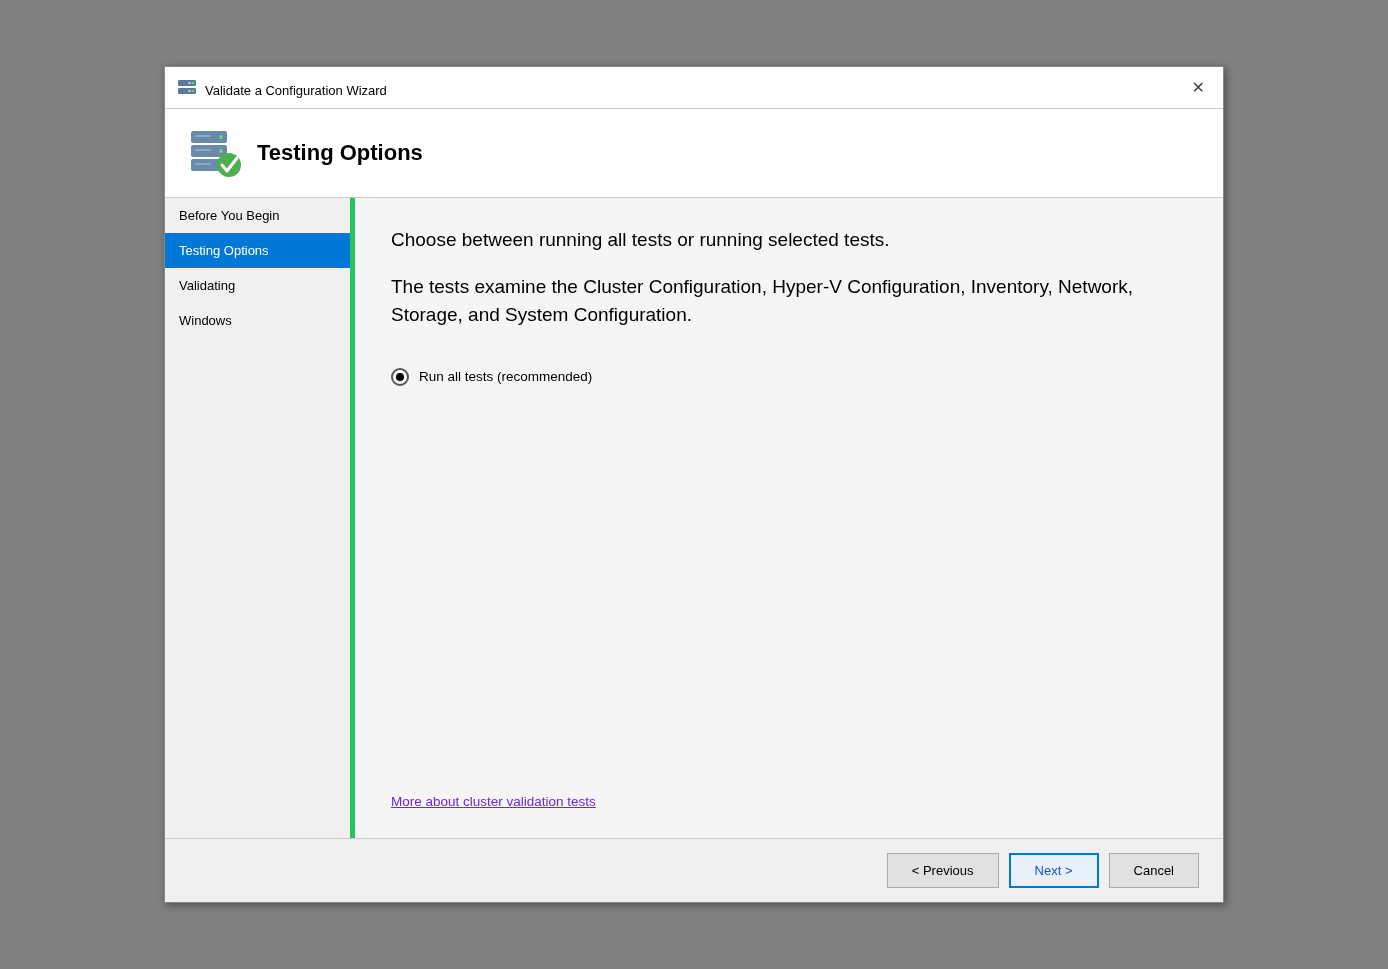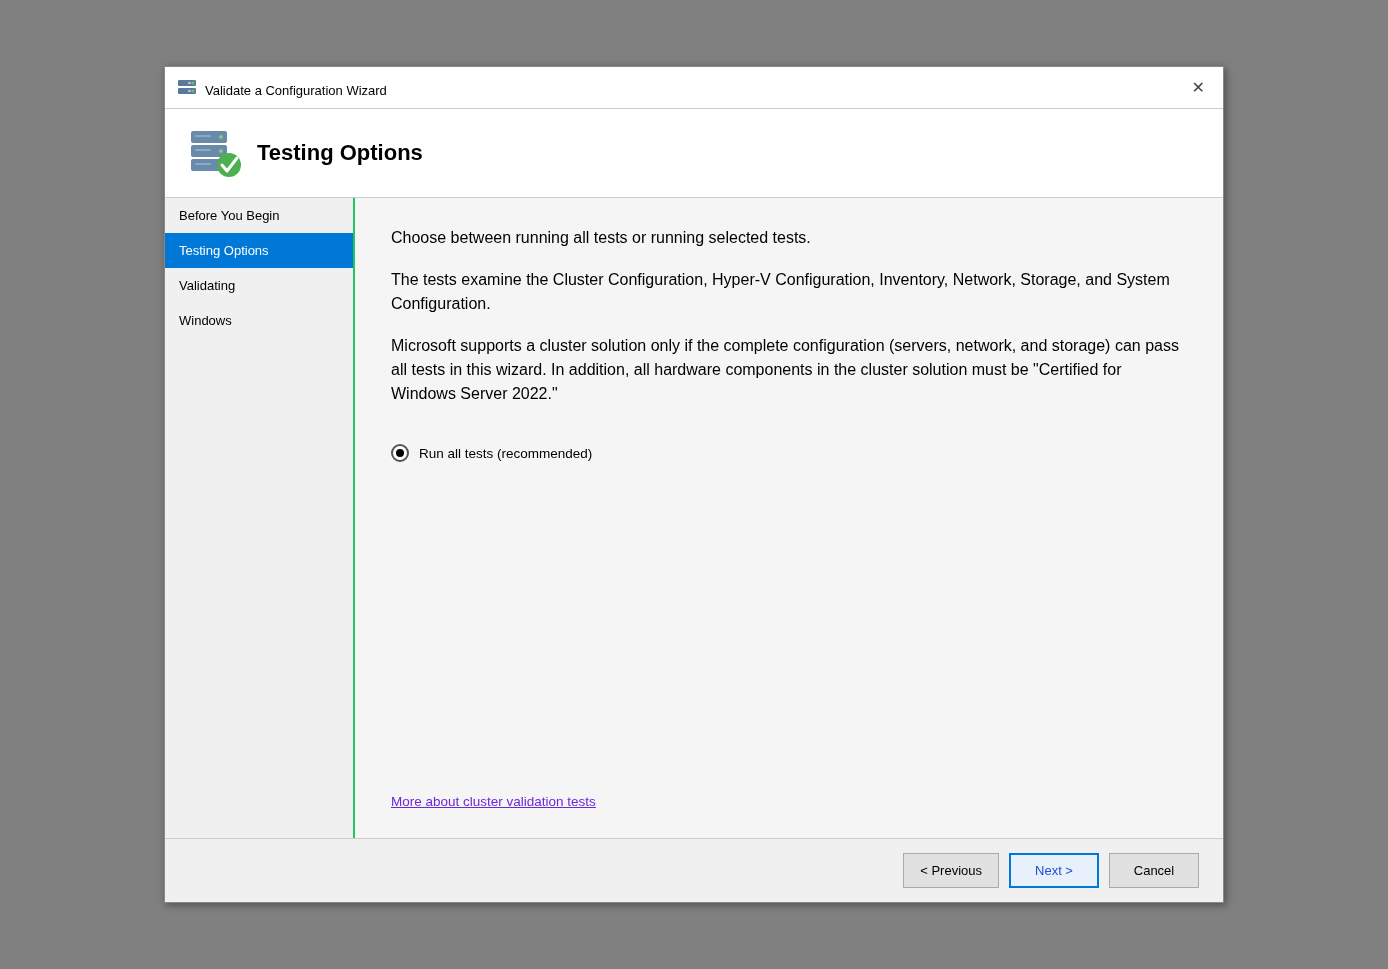--- a/index.html
+++ b/index.html
@@ -64,21 +64,21 @@
     }
 
     .body {
       display: flex;
       height: 640px;
     }
 
     .sidebar {
       width: 190px;
       background: #f0f0f0;
-      border-right: 2px solid #22c55e;
+      border-right: 5px solid #22c55e;
       padding: 0;
       flex-shrink: 0;
     }
     .sidebar-item {
       padding: 10px 14px;
       font-size: 13px;
       color: #000;
       cursor: pointer;
     }
     .sidebar-item.active {
@@ -89,21 +89,21 @@
     .content {
       flex: 1;
       background: #f5f5f5;
       padding: 28px 36px;
       display: flex;
       flex-direction: column;
       gap: 0;
       overflow-y: auto;
     }
     .content-para {
-      font-size: 16px;
+      font-size: 19px;
       color: #000;
       line-height: 1.5;
       margin-bottom: 18px;
     }
     .radio-group {
       margin-top: 20px;
       display: flex;
       flex-direction: row;
       gap: 16px;
     }
@@ -148,21 +148,21 @@
 
     .footer {
       background: #f0f0f0;
       border-top: 1px solid #ccc;
       padding: 14px 24px;
       display: flex;
       justify-content: flex-end;
       gap: 10px;
     }
     .btn {
-      padding: 8px 16px;
+      padding: 8px 24px;
       font-size: 13px;
       border: 1px solid #aaa;
       background: #e1e1e1;
       cursor: pointer;
       min-width: 90px;
     }
     .btn.primary {
       background: #e8f0fb;
       border: 2px solid #0078d7;
       color: #1d4ed8;
@@ -227,21 +227,20 @@
         <span>Validating</span>
       </div>
       <div class="sidebar-item">
         <span>Windows</span>
       </div>
     </div>
 
     <div class="content">
       <p class="content-para">Choose between running all tests or running selected tests.</p>
       <p class="content-para">The tests examine the Cluster Configuration, Hyper-V Configuration, Inventory, Network, Storage, and System Configuration.</p>
-      <p class="content-para">Microsoft supports a cluster solution only if the complete configuration (servers, network, and storage) can pass all tests in this wizard. In addition, all hardware components in the cluster solution must be "Certified for Windows Server 2022."</p>
 
       <div class="radio-group">
         <label class="radio-option">
           <div class="radio-circle checked">
           </div>
           <span>Run all tests (recommended)</span>
         </label>
       </div>
 
       <div class="link-section">

